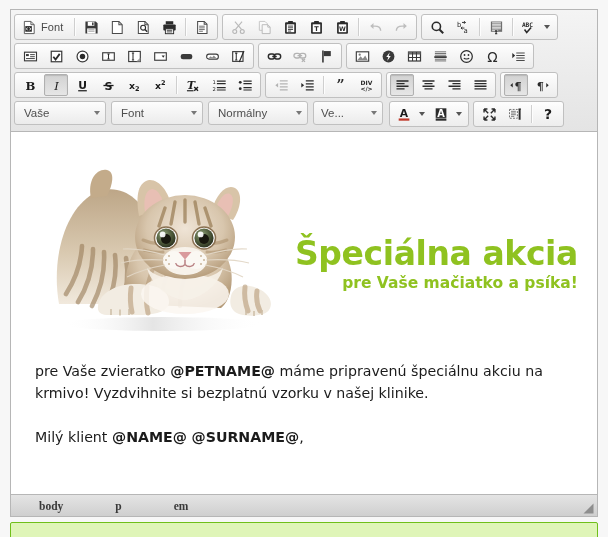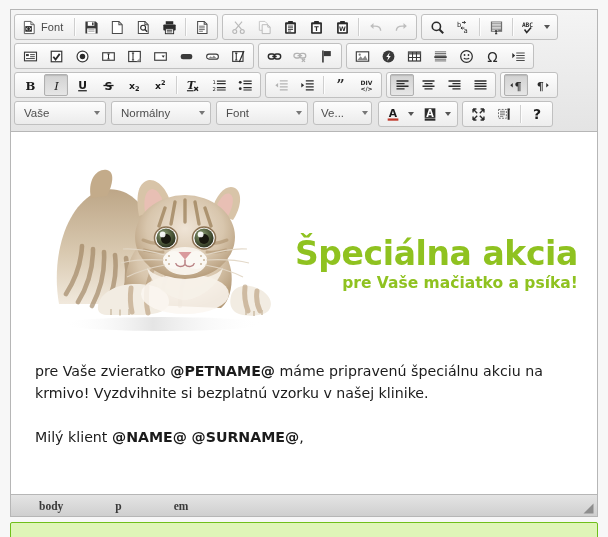--- a/index.html
+++ b/index.html
@@ -69,21 +69,21 @@
     height:24px; border:1px solid #c0c0c0; border-radius:3px;
     background:linear-gradient(#fdfdfd,#ebebeb);
     display:flex; align-items:center; justify-content:space-between;
     padding:0 5px 0 9px; margin-right:5px; cursor:pointer;
     font-size:11.5px; color:#4e4e4e;
   }
   .combo .caret { border-top-color:#777; }
   .cb-styles { width:92px; }
   .cb-format { width:100px; }
   .cb-font   { width:92px; }
-  .cb-size   { width:59px;gap:15px; }
+  .cb-size   { width:70px;gap:15px; }
 
   
   #content {
     flex:1; background:#fff; overflow:hidden; position:relative;
     padding:22px 24px 0 24px;
   }
   .hero { display:flex; align-items:center; height:180px; }
   .hero-img { width:260px; height:180px; position:relative; flex:0 0 260px; }
   .hero-txt { flex:1; padding-top:42px; text-align:right; padding-right:4px; }
   .h-main {
@@ -542,26 +542,26 @@
         </div>
       </div>
     </div>
 
     <div class="trow">
 
       <div class="combo cb-styles" title="Štýly">
         <span>Vaše</span>
         <span class="caret"></span>
       </div>
+      <div class="combo cb-font" title="Font">
+        <span>Font</span>
+        <span class="caret"></span>
+      </div>
       <div class="combo cb-format" title="Formát">
         <span>Normálny</span>
-        <span class="caret"></span>
-      </div>
-      <div class="combo cb-font" title="Font">
-        <span>Font</span>
         <span class="caret"></span>
       </div>
       <div class="combo cb-size" title="Veľkosť" style="padding-left:7px;">
         <span>Ve...</span>
         <span class="caret"></span>
       </div>
 
       <div class="grp" style="margin-left:1px;">
         <div class="btn lbl" title="Farba textu" style="padding:0 2px 0 3px;">
           <svg class="ico" width="15" height="15" viewBox="0 0 16 16">

